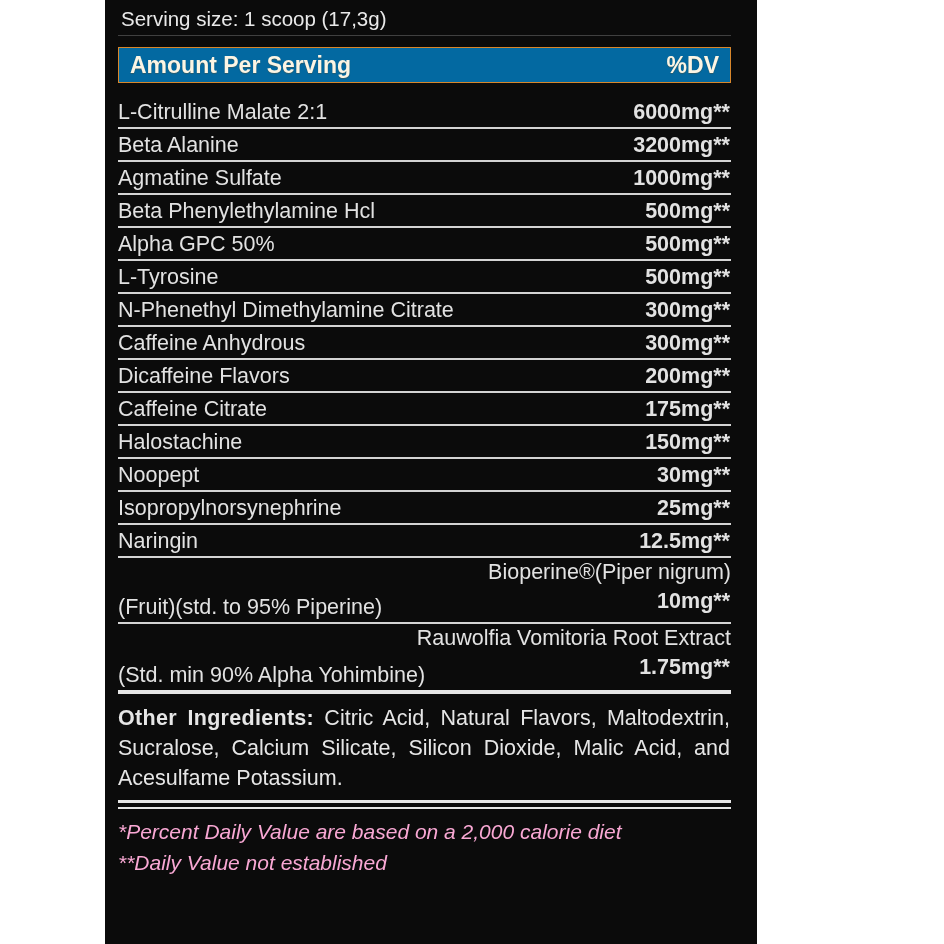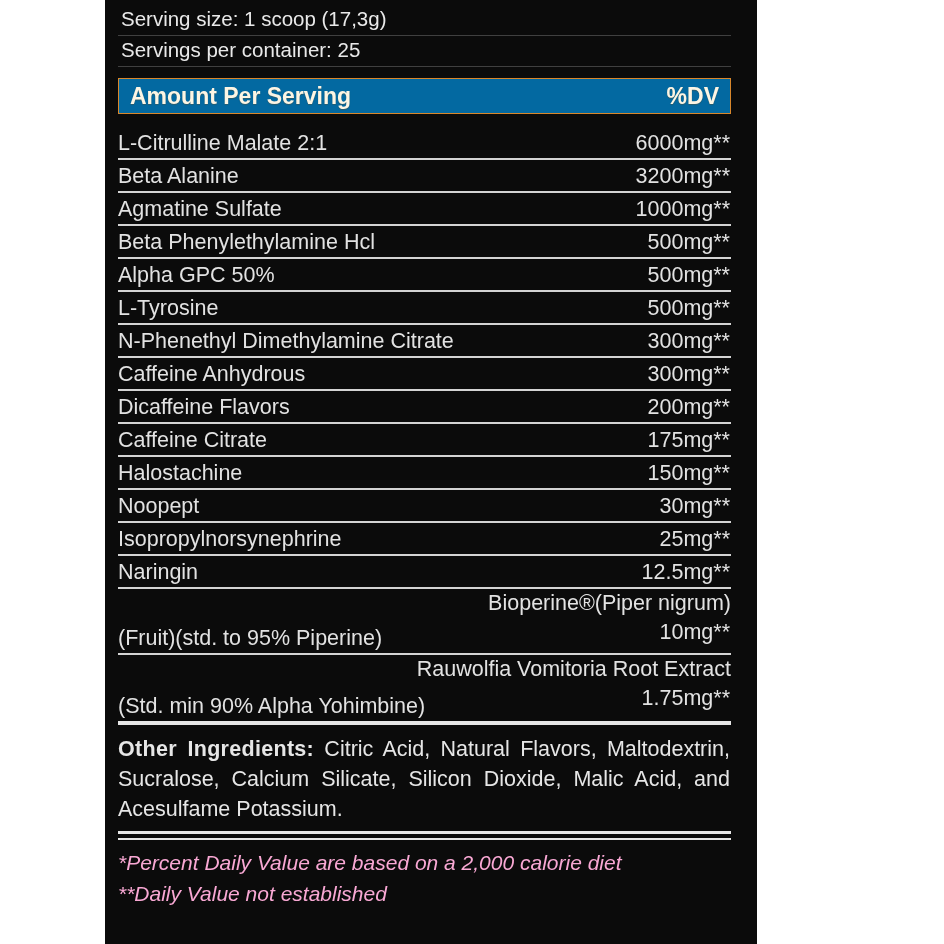--- a/index.html
+++ b/index.html
@@ -45,21 +45,21 @@
     justify-content: space-between;
     align-items: flex-end;
     height: 33px;
     border-bottom: 2px solid #d4d4d4;
     font-size: 21.5px;
     line-height: 29px;
     color: #e2e2e2;
   }
   .row.no-rule { border-bottom: none; flex-direction: column; }
   .rows .row:last-child { border-bottom: none; text-align: right; }
-  .ing-amount { white-space: nowrap; padding-right: 1px; }
+  .ing-amount { white-space: nowrap; padding-right: 1px; font-weight: bold; }
   .section-rule {
     height: 4px;
     background: #e6e6e6;
     margin-top: 0px;
   }
   .other {
     margin-top: 9px;
     font-size: 21.5px;
     line-height: 30px;
     text-align: justify;
@@ -82,21 +82,20 @@
     font-style: italic;
   }
 </style>
 </head>
 <body>
 
 <div class="panel">
 
   <div class="serving-row">Serving size: 1 scoop (17,3g)</div>
 
-  <div class="serving-row">Servings per container: 25</div>
 
   <div class="header-bar">
     <span>Amount Per Serving</span>
     <span>%DV</span>
   </div>
 
   <div class="rows" id="ingredient-rows">
       <div class="row">
         <span class="ing-name">L-Citrulline Malate 2:1</span>
         <span class="ing-amount">6000mg**</span>

